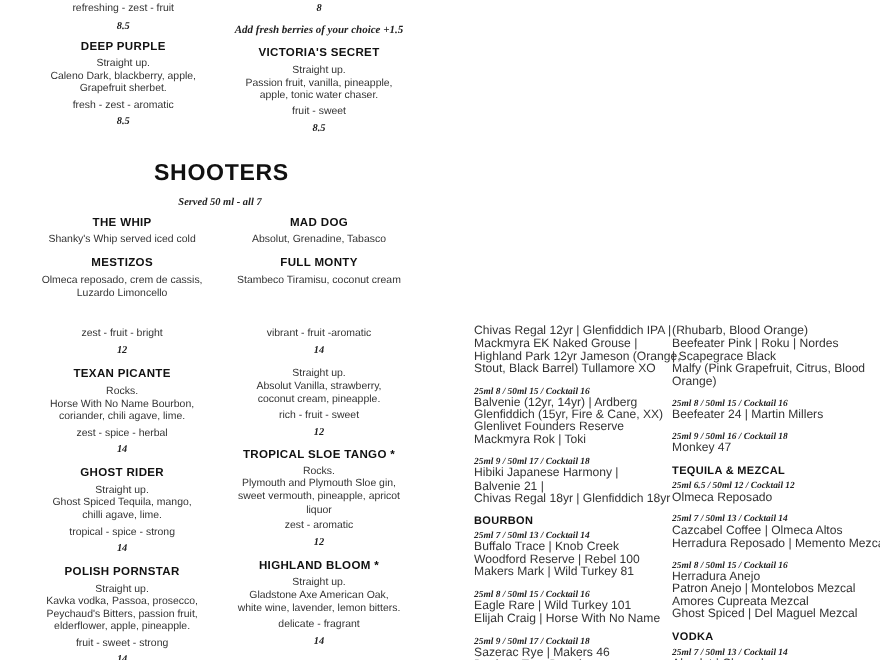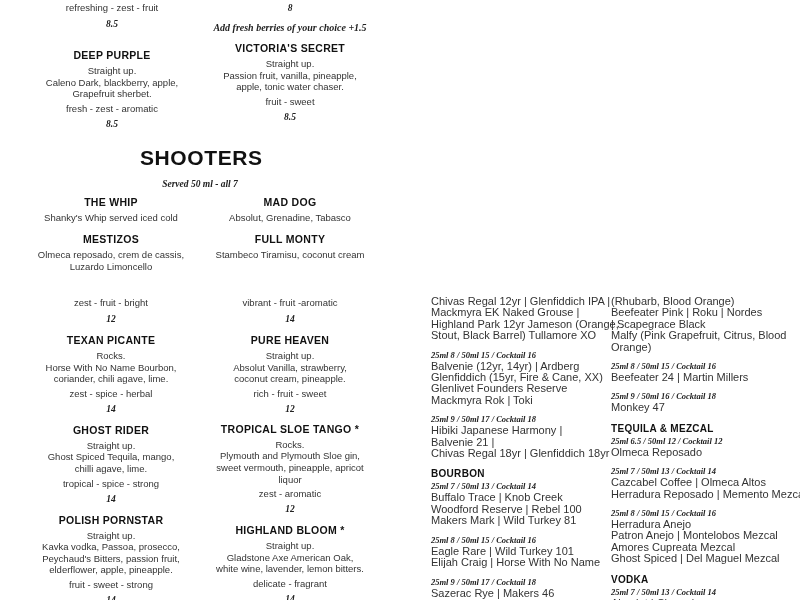--- a/index.html
+++ b/index.html
@@ -17,21 +17,21 @@
   .tier { font-family: "Liberation Serif", "DejaVu Serif", serif; font-style: italic; font-weight: bold; font-size: 8.5px; color: #222; line-height: 11px; margin: 0; }
   .line { font-size: 11px; color: #333; line-height: 11.4px; margin: 0; white-space: nowrap; }
   .block { margin-bottom: 6px; }
 </style>
 </head>
 <body>
 
 <div class="col" style="left:0; top:2px; width:224px;">
   <p class="notes" style="margin-top:0">refreshing - zest - fruit</p>
   <p class="price" style="margin-top:4px">8.5</p>
-  <div style="margin-top:19px;">
+  <div style="margin-top:6px;">
     <p class="name">DEEP PURPLE</p>
     <p class="desc" style="margin-top:3px">Straight up.</p>
     <p class="desc">Caleno Dark, blackberry, apple,</p>
     <p class="desc">Grapefruit sherbet.</p>
     <p class="notes">fresh - zest - aromatic</p>
     <p class="price">8.5</p>
   </div>
 </div>
 
 <div class="col" style="left:188px; top:2px; width:204px;">
@@ -99,21 +99,20 @@
     <p class="notes">fruit - sweet - strong</p>
     <p class="price">14</p>
   </div>
 </div>
 
 <div class="col" style="left:188px; top:297px; width:204px;">
   <p class="notes" style="margin-top:0">vibrant - fruit -aromatic</p>
   <p class="price" style="margin-top:4px">14</p>
 
   <div style="margin-top:9px;">
-    <p class="name">PURE HEAVEN</p>
     <p class="desc" style="margin-top:3px">Straight up.</p>
     <p class="desc">Absolut Vanilla, strawberry,</p>
     <p class="desc">coconut cream, pineapple.</p>
     <p class="notes">rich - fruit - sweet</p>
     <p class="price">12</p>
   </div>
 
   <div style="margin-top:8px;">
     <p class="name">TROPICAL SLOE TANGO *</p>
     <p class="desc" style="margin-top:3px">Rocks.</p>

